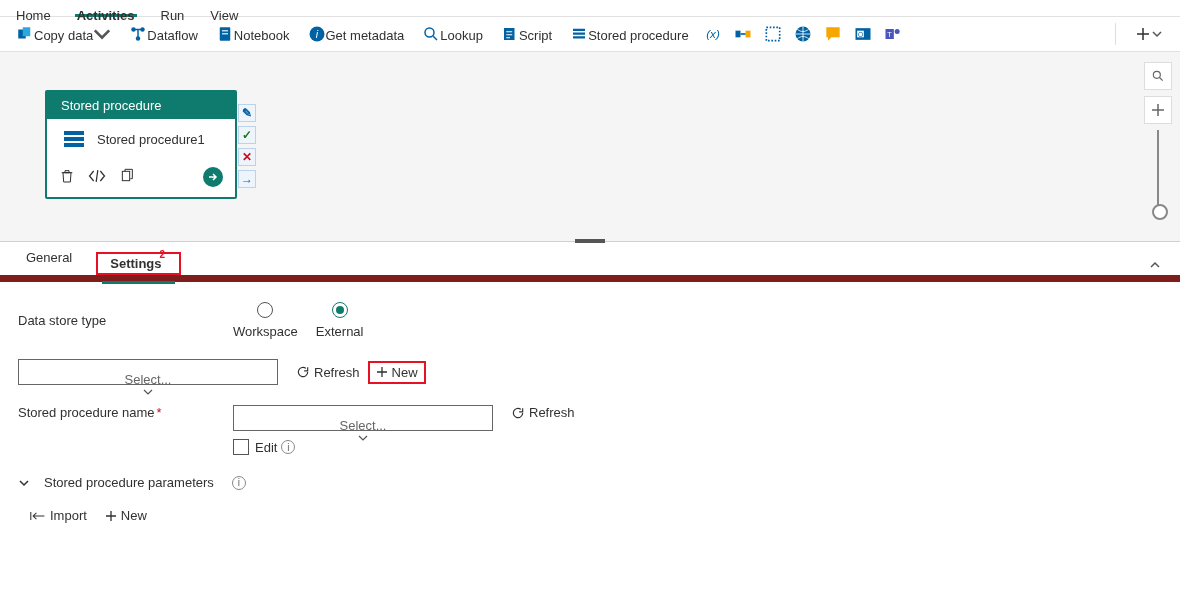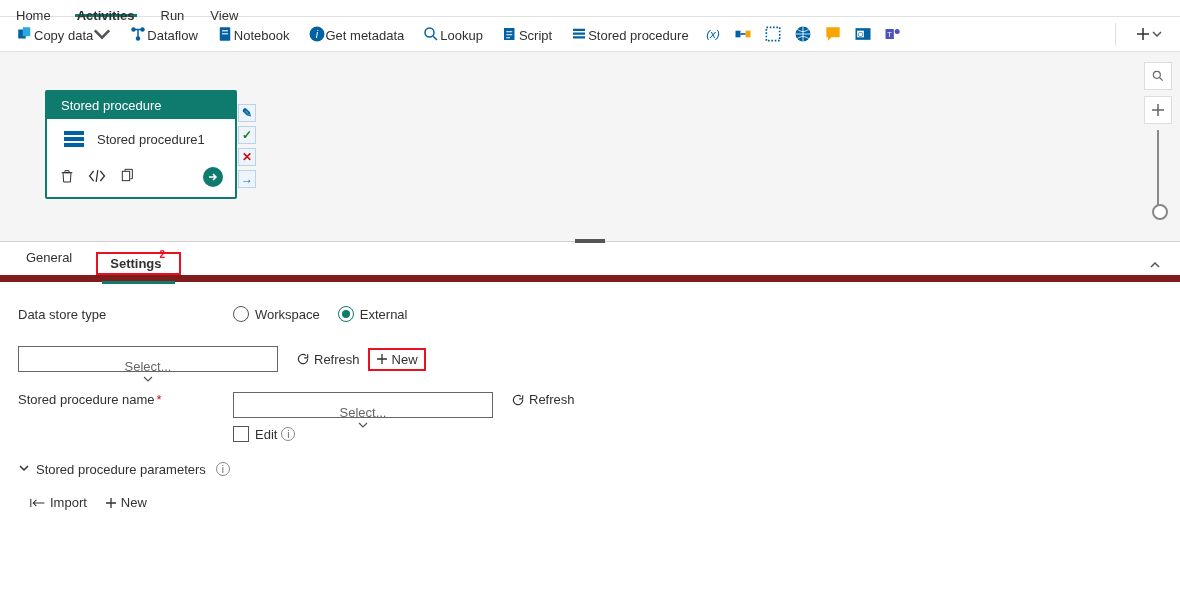--- a/index.html
+++ b/index.html
@@ -35,29 +35,29 @@
   .ptab { padding:6px 8px 10px 8px; cursor:pointer; margin-right:16px; position:relative;}
   .ptab.active { font-weight:600; border-bottom:3px solid #0f7a6e;}
   .hl { border:2px solid #e81123; padding:2px 4px; display:inline-block;}
   .sup { color:#e81123; font-size:10px; position:relative; top:-10px; left:-2px;}
   .ptabs .chev { margin-left:auto; cursor:pointer;}
   
   .form { padding:20px 18px; }
   .row { display:flex; align-items:center; margin-bottom:20px; min-height:24px;}
   .lbl { width:215px; font-size:13px;}
   .req { color:#c50f1f; margin-left:2px;}
-  .radio { display:inline-flex; align-items:center; gap:6px; margin-right:18px; cursor:pointer;}
+  .radio { display:inline-flex; align-items:center; gap:6px; margin-right:18px; cursor:pointer;flex-direction:column;}
   .radio .circ { width:16px; height:16px; border:1px solid #555; border-radius:50%; display:flex; align-items:center; justify-content:center;}
   .radio.sel .circ { border-color:#0f7a6e;}
   .radio.sel .circ::after { content:""; width:8px; height:8px; background:#0f7a6e; border-radius:50%;}
   .select { width:260px; height:24px; border:1px solid #666; display:flex; align-items:center; justify-content:space-between; padding:12px 6px; color:#666; cursor:pointer; font-size:13px;flex-direction:column;}
   .inline-btn { display:inline-flex; align-items:center; gap:4px; margin-left:18px; cursor:pointer; font-size:13px;}
   .newbox { border:2px solid #e81123; padding:2px 6px; display:inline-flex; align-items:center; gap:4px; margin-left:8px;}
   .chk { width:16px; height:16px; border:1px solid #555; margin-right:6px; display:inline-block; cursor:pointer;}
-  .section-toggle { display:flex; align-items:flex-start; gap:6px; cursor:pointer; margin:6px 0 18px 0;}
+  .section-toggle { display:flex; align-items:center; gap:14px; cursor:pointer; margin:6px 0 18px 0;}
   .bottom-actions { display:flex; gap:18px; margin-top:2px; margin-left:12px;}
   .info { width:14px; height:14px; border:1px solid #888; border-radius:50%; display:inline-flex; align-items:center; justify-content:center; font-size:10px; color:#666; margin-left:4px;}
   svg { flex-shrink:0; }
 </style>
 </head>
 <body>
 
 <div class="toptabs">
   <div>Home</div>
   <div class="active">Activities</div>

